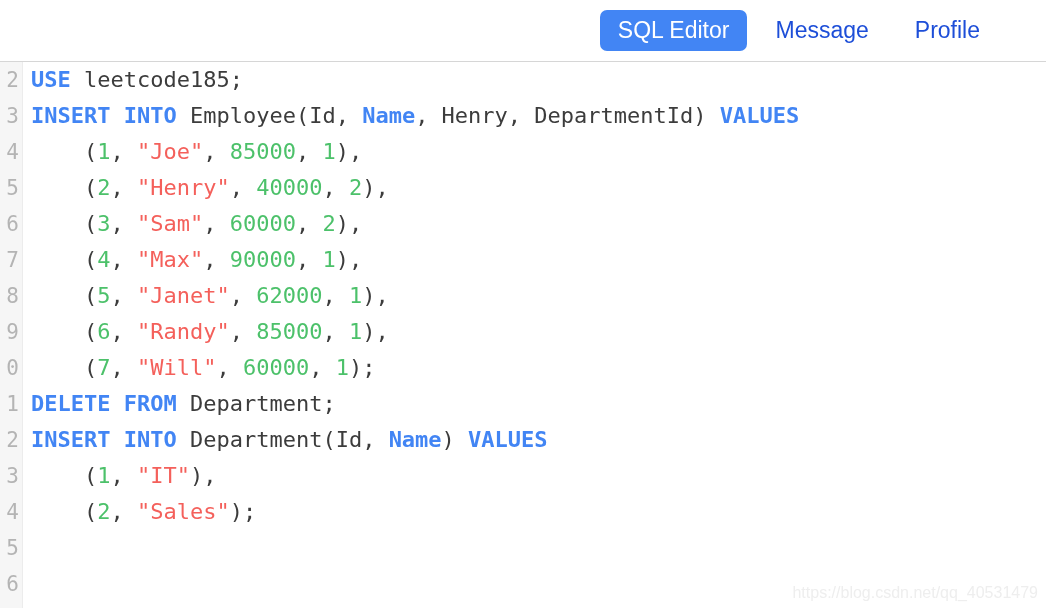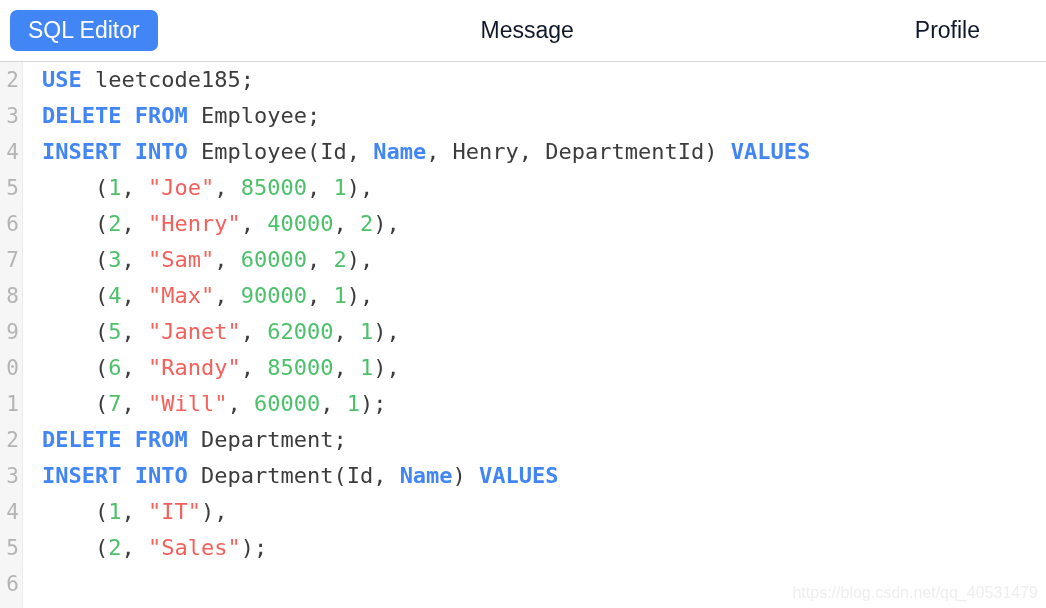--- a/index.html
+++ b/index.html
@@ -19,27 +19,27 @@
   #tabbar {
     position: absolute;
     left: 0; top: 0;
     width: 1046px;
     height: 62px;
     background: #ffffff;
     border-bottom: 1px solid #d6d6d6;
     box-sizing: border-box;
     display: flex;
     align-items: center;
-    justify-content: space-between;
+    justify-content: flex-end;
     padding-right: 48px;
   }
   .tab {
     font-family: "Liberation Sans", sans-serif;
     font-size: 23px;
-    color: #0f172a;
+    color: #1d4ed8;
     padding: 9px 18px;
     margin-left: 10px;
     border-radius: 7px;
     line-height: 1;
     white-space: nowrap;
     cursor: pointer;
     background: transparent;
     border: none;
   }
   .tab.active {
@@ -87,21 +87,21 @@
     height: 546px;
     overflow: hidden;
   }
   .codeline {
     height: 36px;
     line-height: 36px;
     font-family: "DejaVu Sans Mono", monospace;
     font-size: 22px;
     color: #3c3c3c;
     white-space: pre;
-    padding-left: 18px;
+    padding-left: 7px;
     letter-spacing: 0px;
   }
   .kw   { color: #4285f4; font-weight: bold; }
   .num  { color: #4cc16a; }
   .str  { color: #f4605b; }
   .pln  { color: #3c3c3c; }
 
   
   #watermark {
     position: absolute;
@@ -136,21 +136,20 @@
       <div class="lineno">0</div>
       <div class="lineno">1</div>
       <div class="lineno">2</div>
       <div class="lineno">3</div>
       <div class="lineno">4</div>
       <div class="lineno">5</div>
       <div class="lineno">6</div>
     </div>
   <div id="codearea">
       <div class="codeline"><span class="kw">USE</span><span class="pln"> leetcode185;</span></div>
-      <div class="codeline"><span class="kw">DELETE FROM</span><span class="pln"> Employee;</span></div>
       <div class="codeline"><span class="kw">INSERT INTO</span><span class="pln"> Employee(Id, </span><span class="kw">Name</span><span class="pln">, Henry, DepartmentId) </span><span class="kw">VALUES</span></div>
       <div class="codeline"><span class="pln">    (</span><span class="num">1</span><span class="pln">, </span><span class="str">"Joe"</span><span class="pln">, </span><span class="num">85000</span><span class="pln">, </span><span class="num">1</span><span class="pln">),</span></div>
       <div class="codeline"><span class="pln">    (</span><span class="num">2</span><span class="pln">, </span><span class="str">"Henry"</span><span class="pln">, </span><span class="num">40000</span><span class="pln">, </span><span class="num">2</span><span class="pln">),</span></div>
       <div class="codeline"><span class="pln">    (</span><span class="num">3</span><span class="pln">, </span><span class="str">"Sam"</span><span class="pln">, </span><span class="num">60000</span><span class="pln">, </span><span class="num">2</span><span class="pln">),</span></div>
       <div class="codeline"><span class="pln">    (</span><span class="num">4</span><span class="pln">, </span><span class="str">"Max"</span><span class="pln">, </span><span class="num">90000</span><span class="pln">, </span><span class="num">1</span><span class="pln">),</span></div>
       <div class="codeline"><span class="pln">    (</span><span class="num">5</span><span class="pln">, </span><span class="str">"Janet"</span><span class="pln">, </span><span class="num">62000</span><span class="pln">, </span><span class="num">1</span><span class="pln">),</span></div>
       <div class="codeline"><span class="pln">    (</span><span class="num">6</span><span class="pln">, </span><span class="str">"Randy"</span><span class="pln">, </span><span class="num">85000</span><span class="pln">, </span><span class="num">1</span><span class="pln">),</span></div>
       <div class="codeline"><span class="pln">    (</span><span class="num">7</span><span class="pln">, </span><span class="str">"Will"</span><span class="pln">, </span><span class="num">60000</span><span class="pln">, </span><span class="num">1</span><span class="pln">);</span></div>
       <div class="codeline"><span class="kw">DELETE FROM</span><span class="pln"> Department;</span></div>
       <div class="codeline"><span class="kw">INSERT INTO</span><span class="pln"> Department(Id, </span><span class="kw">Name</span><span class="pln">) </span><span class="kw">VALUES</span></div>

